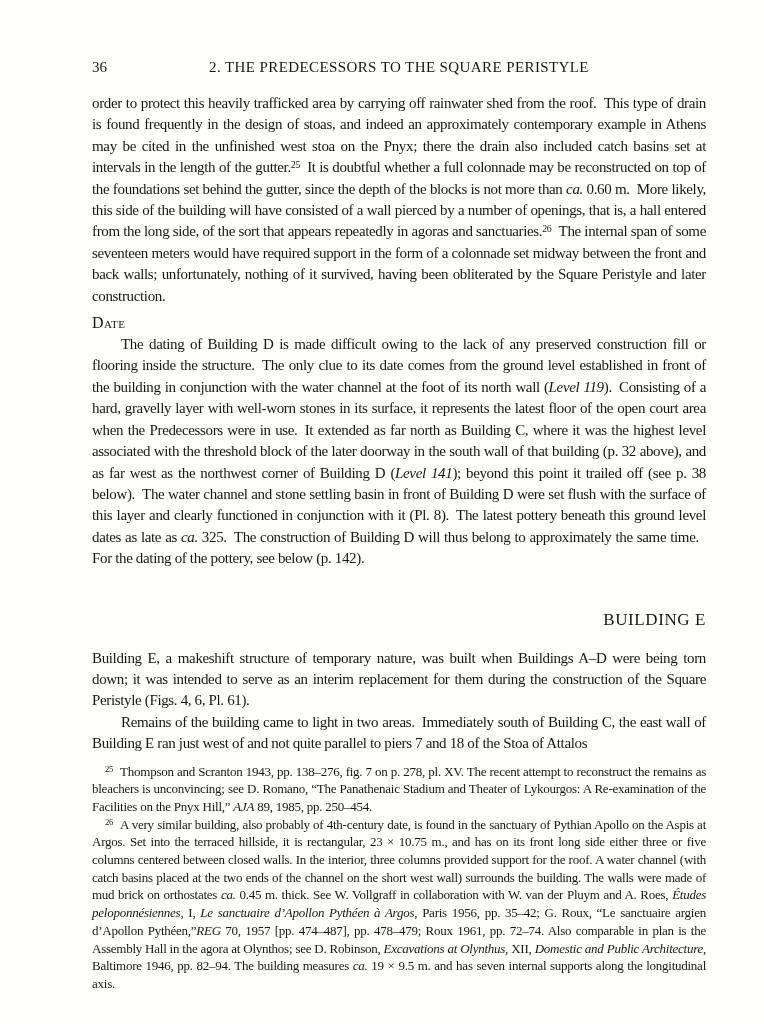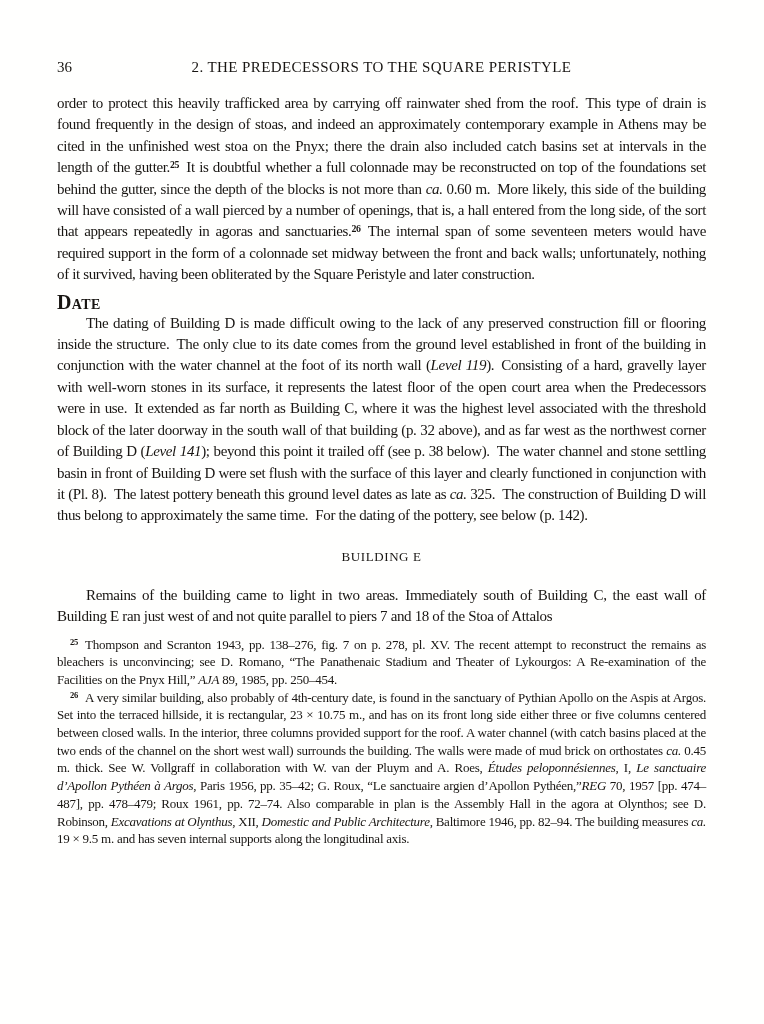--- a/index.html
+++ b/index.html
@@ -8,21 +8,21 @@
     background: #ffffff;
   }
   .page {
     position: relative;
     width: 764px;
     height: 1024px;
     box-sizing: border-box;
     background: #fffffe;
     color: #181512;
     font-family: "Liberation Serif", serif;
-    padding: 52px 58px 0 57px;
+    padding: 52px 58px 0 92px;
     overflow: hidden;
   }
   .running-head {
     position: relative;
     height: 18px;
     font-size: 15px;
     margin-bottom: 16px;
   }
   .page-num {
     position: absolute;
@@ -44,34 +44,33 @@
   }
   .indent {
     text-indent: 29px;
   }
   .body-text sup, .footnote sup {
     font-size: 0.66em;
     line-height: 0;
     position: relative;
     top: -0.42em;
     vertical-align: baseline;
-    font-weight: bold;
   }
   .sc-heading {
     margin: 7px 0 2px;
-    font-size: 20px;
-    font-weight: bold;
+    font-size: 16px;
+    font-weight: normal;
     font-variant: small-caps;
     letter-spacing: 0.4px;
     line-height: 18px;
   }
   .center-heading {
-    margin: 20px 0 18px;
-    text-align: center;
-    font-size: 13px;
+    margin: 40px 0 18px;
+    text-align: right;
+    font-size: 17px;
     font-weight: normal;
     letter-spacing: 0.6px;
     line-height: 20px;
   }
   .footnotes {
     margin-top: 8px;
   }
   .footnote {
     margin: 0;
     text-align: justify;
@@ -98,20 +97,21 @@
   <main>
 
     <p class="body-text"><span>order to protect this heavily trafficked area by carrying off rainwater shed from the roof. This type of drain is found frequently in the design of stoas, and indeed an approximately contemporary example in Athens may be cited in the unfinished west stoa on the Pnyx; there the drain also included catch basins set at intervals in the length of the gutter.</span><sup>25</sup><span> It is doubtful whether a full colonnade may be reconstructed on top of the foundations set behind the gutter, since the depth of the blocks is not more than </span><i>ca.</i><span> 0.60 m. More likely, this side of the building will have consisted of a wall pierced by a number of openings, that is, a hall entered from the long side, of the sort that appears repeatedly in agoras and sanctuaries.</span><sup>26</sup><span> The internal span of some seventeen meters would have required support in the form of a colonnade set midway between the front and back walls; unfortunately, nothing of it survived, having been obliterated by the Square Peristyle and later construction.</span></p>
 
     <h3 class="sc-heading">Date</h3>
 
     <p class="body-text indent"><span>The dating of Building D is made difficult owing to the lack of any preserved construction fill or flooring inside the structure. The only clue to its date comes from the ground level established in front of the building in conjunction with the water channel at the foot of its north wall (</span><i>Level 119</i><span>). Consisting of a hard, gravelly layer with well-worn stones in its surface, it represents the latest floor of the open court area when the Predecessors were in use. It extended as far north as Building C, where it was the highest level associated with the threshold block of the later doorway in the south wall of that building (p. 32 above), and as far west as the northwest corner of Building D (</span><i>Level 141</i><span>); beyond this point it trailed off (see p. 38 below). The water channel and stone settling basin in front of Building D were set flush with the surface of this layer and clearly functioned in conjunction with it (Pl. 8). The latest pottery beneath this ground level dates as late as </span><i>ca.</i><span> 325. The construction of Building D will thus belong to approximately the same time. For the dating of the pottery, see below (p. 142).</span></p>
 
     <h2 class="center-heading">BUILDING E</h2>
 
+    <p class="body-text"><span>Building E, a makeshift structure of temporary nature, was built when Buildings A–D were being torn down; it was intended to serve as an interim replacement for them during the construction of the Square Peristyle (Figs. 4, 6, Pl. 61).</span></p>
 
 
     <p class="body-text indent"><span>Remains of the building came to light in two areas. Immediately south of Building C, the east wall of Building E ran just west of and not quite parallel to piers 7 and 18 of the Stoa of Attalos</span></p>
 
   </main>
 
   <footer class="footnotes">
 
     <p class="footnote"><sup class="fn-num">25</sup><span><span>Thompson and Scranton 1943, pp. 138–276, fig. 7 on p. 278, pl. XV. The recent attempt to reconstruct the remains as bleachers is unconvincing; see D. Romano, “The Panathenaic Stadium and Theater of Lykourgos: A Re-examination of the Facilities on the Pnyx Hill,” </span><i>AJA</i><span> 89, 1985, pp. 250–454.</span></span></p>
 

